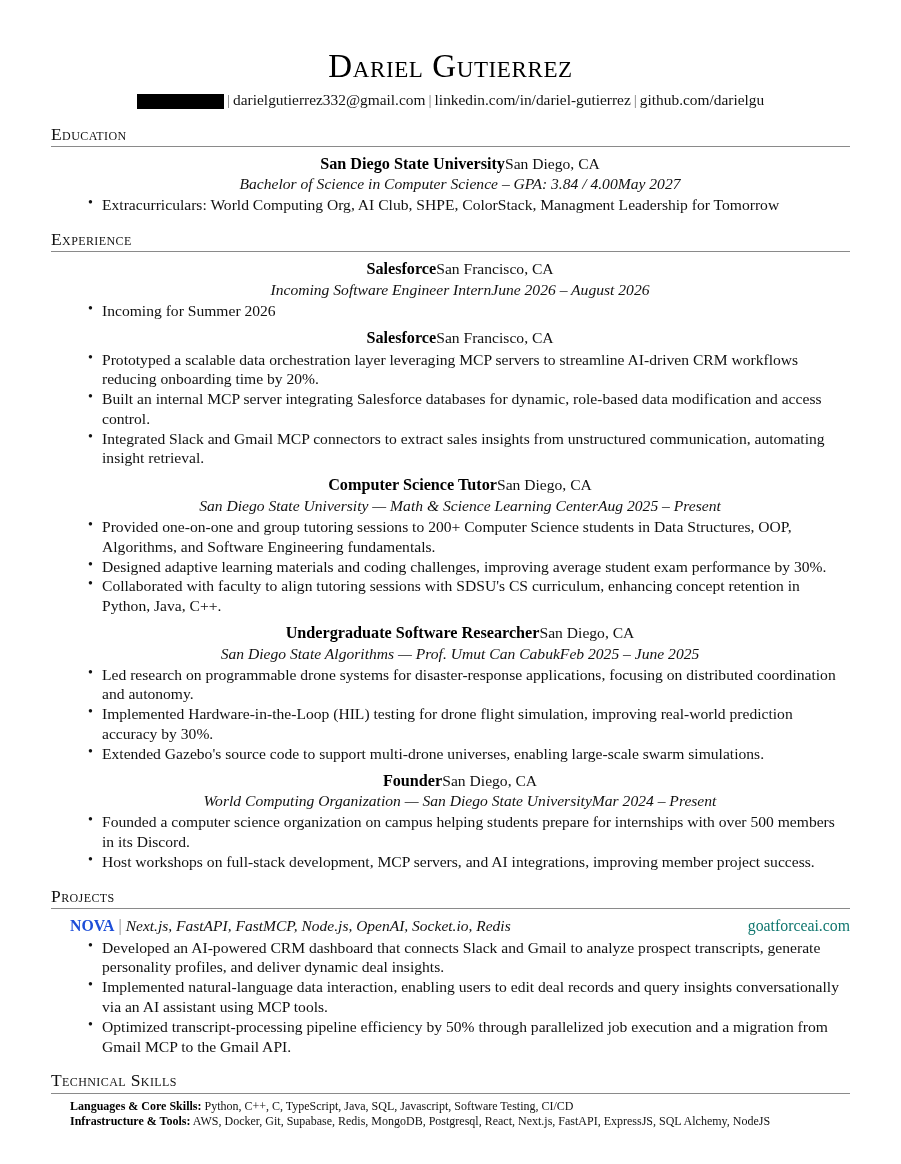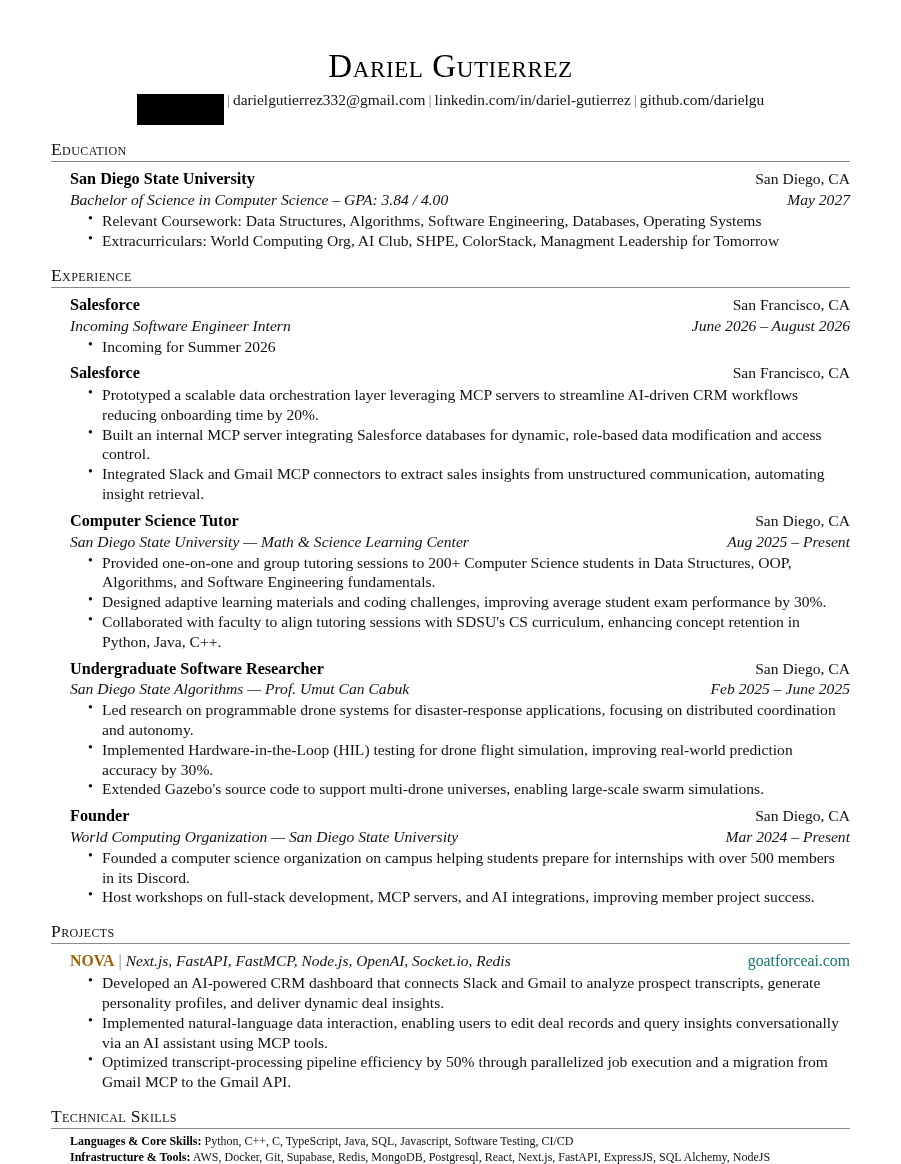--- a/index.html
+++ b/index.html
@@ -44,21 +44,21 @@
   }
   .contact-sep {
     color: #777;
     padding: 0 3px;
   }
   .redacted {
     display: inline-block;
     background: #000;
     color: transparent;
     vertical-align: -2px;
-    height: 31px;
+    height: 15px;
     line-height: 15px;
     border-radius: 0;
     user-select: none;
   }
 
   
   .section {
     margin-top: 14px;
   }
   .section-title {
@@ -78,21 +78,21 @@
   }
 
   
   .entry {
     padding-left: 19px;
     margin-top: 7px;
   }
   .entry:first-of-type { margin-top: 5px; }
   .row {
     display: flex;
-    justify-content: space-between;
+    justify-content: center;
     align-items: baseline;
     width: 100%;
     line-height: 1.28;
   }
   .org {
     font-weight: bold;
     font-size: 16.2px;
     color: #000;
   }
   .loc {
@@ -140,21 +140,21 @@
   .project-head {
     display: flex;
     justify-content: space-between;
     align-items: baseline;
     width: 100%;
     line-height: 1.3;
   }
   .proj-name {
     font-weight: bold;
     font-size: 15.8px;
-    color: #a16207;
+    color: #1d4ed8;
   }
   .proj-pipe {
     color: #888;
     padding: 0 4px;
     font-weight: 400;
   }
   .proj-stack {
     font-style: italic;
     font-size: 15.5px;
     color: #111;
@@ -200,21 +200,20 @@
     <div class="entry">
       <div class="row">
         <span class="org">San Diego State University</span>
         <span class="loc">San Diego, CA</span>
       </div>
       <div class="row">
         <span class="role">Bachelor of Science in Computer Science – GPA: 3.84 / 4.00</span>
         <span class="dates">May 2027</span>
       </div>
       <ul class="bullets">
-        <li>Relevant Coursework: Data Structures, Algorithms, Software Engineering, Databases, Operating Systems</li>
         <li>Extracurriculars: World Computing Org, AI Club, SHPE, ColorStack, Managment Leadership for Tomorrow</li>
       </ul>
     </div>
   </div>
 
   <div class="section">
     <div class="section-title">Experience</div>
     <hr class="section-rule">
 
     <div class="entry">

